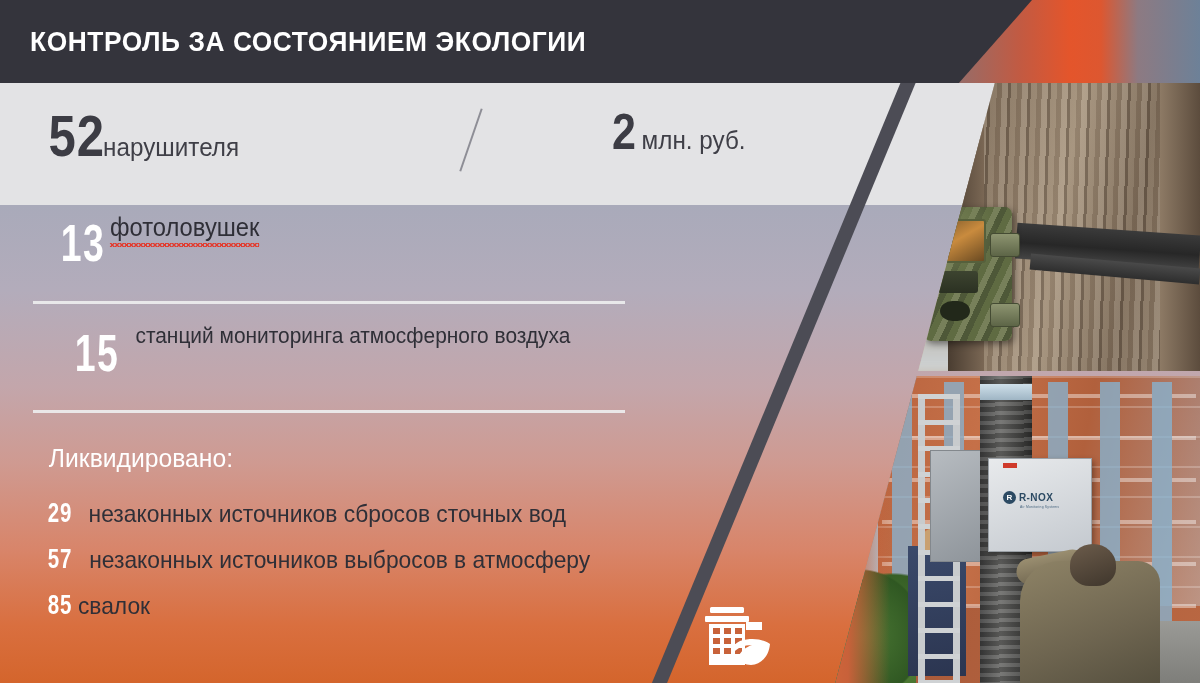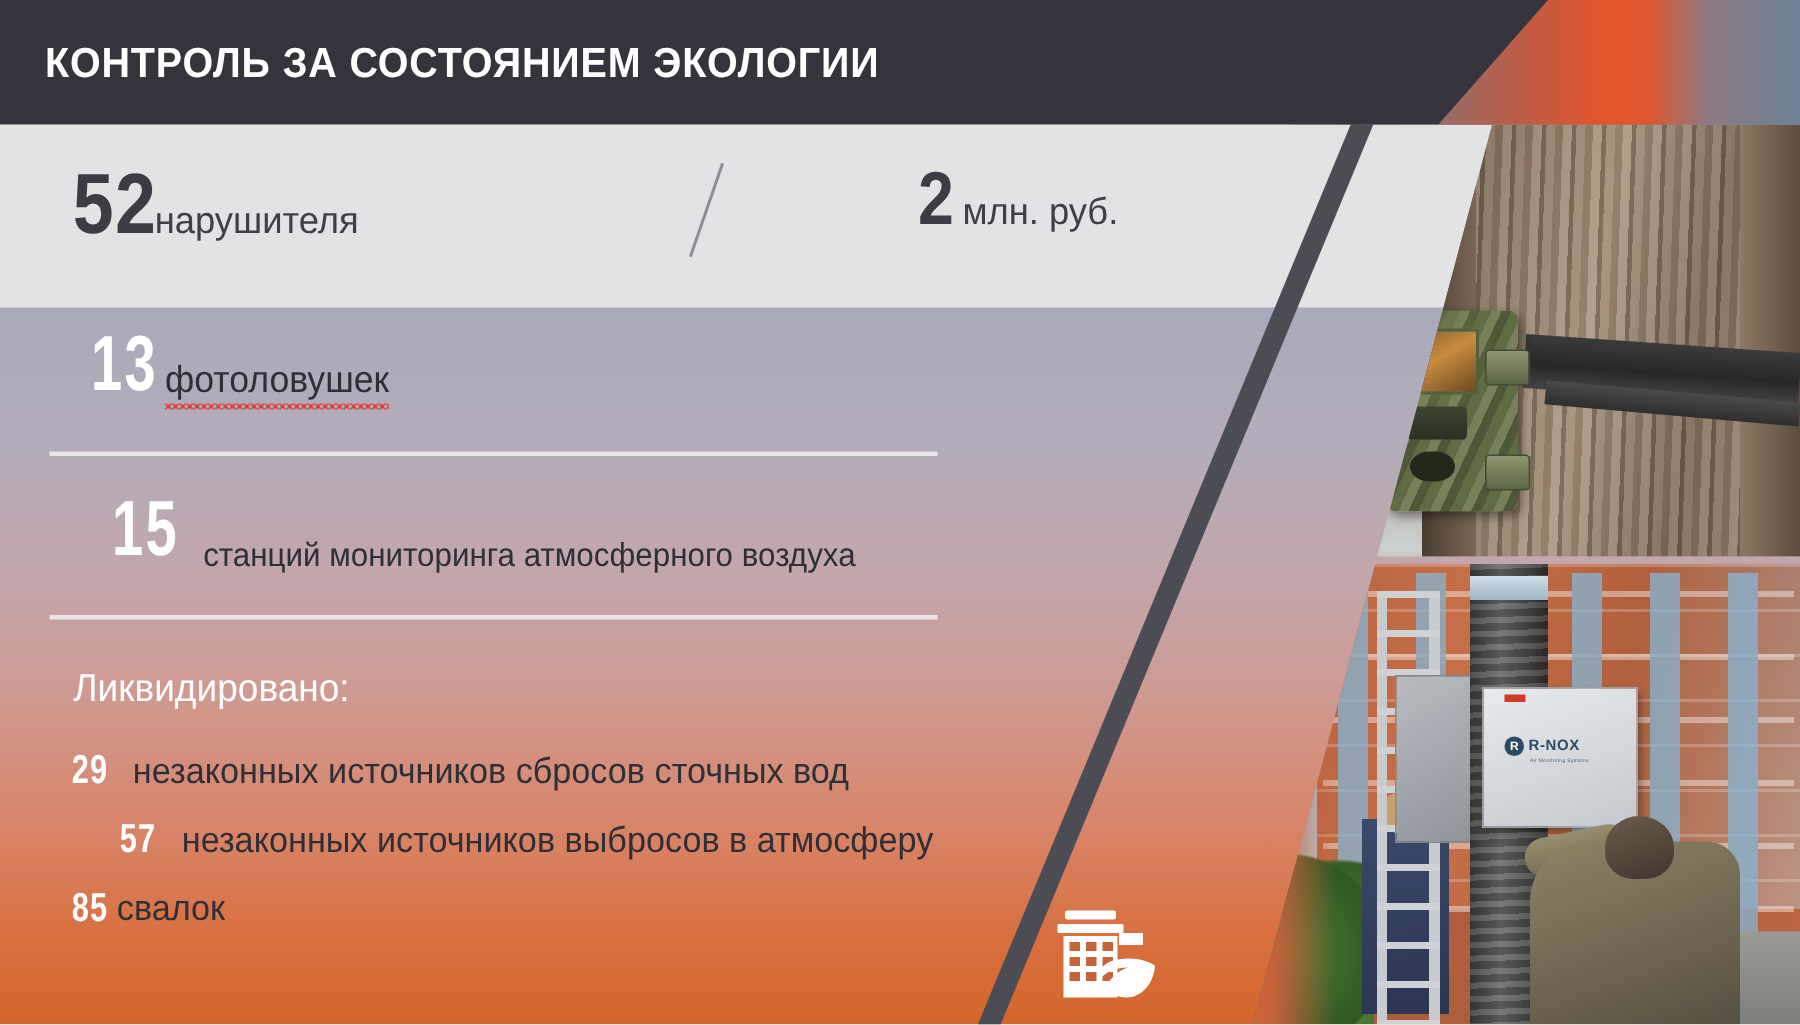--- a/index.html
+++ b/index.html
@@ -272,21 +272,21 @@
   .stat-b{position:absolute;left:610px;top:20px;display:flex;align-items:baseline;}
   .stat-b .num{
     font-size:50px;font-weight:bold;color:#3c3c44;
     transform:scaleX(.86);transform-origin:left baseline;
   }
   .stat-b .lbl{
     font-size:25px;color:#3f3f47;margin-left:2px;
     transform:scaleX(.97);transform-origin:left baseline;
   }
 
-  .stat-row{position:absolute;display:flex;align-items:flex-end;}
+  .stat-row{position:absolute;display:flex;align-items:flex-start;}
   .stat-row .num{
     color:#ffffff;font-weight:bold;
     font-family:"Liberation Sans","DejaVu Sans",sans-serif;
     transform:scaleX(.72);transform-origin:left baseline;
   }
   .stat-row .lbl{color:#2f2f37;}
 
   .row-2{left:52px;top:130px;}
   .row-2 .num{font-size:52px;letter-spacing:2px;}
   .row-2 .lbl{
@@ -327,21 +327,21 @@
   .liq-item .num{
     font-size:27px;font-weight:bold;color:#ffffff;
     transform:scaleX(.76);transform-origin:left baseline;
     letter-spacing:1px;
   }
   .liq-item .lbl{
     font-size:24px;color:#2f2f37;margin-left:0px;
     transform:scaleX(.95);transform-origin:left baseline;
   }
   .liq-1{top:415px;}
-  .liq-2{top:461px;margin-left:32px;}
+  .liq-2{top:461px;}
   .liq-3{top:507px;align-items:center;}
 
   
   .logo{position:absolute;left:700px;top:605px;width:72px;height:62px;}
 </style>
 </head>
 <body>
 
 <div class="infographic">
 

